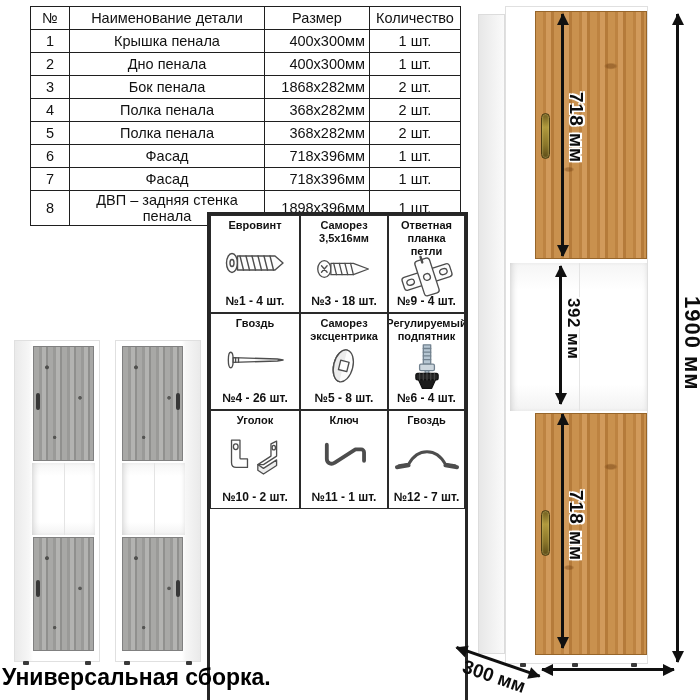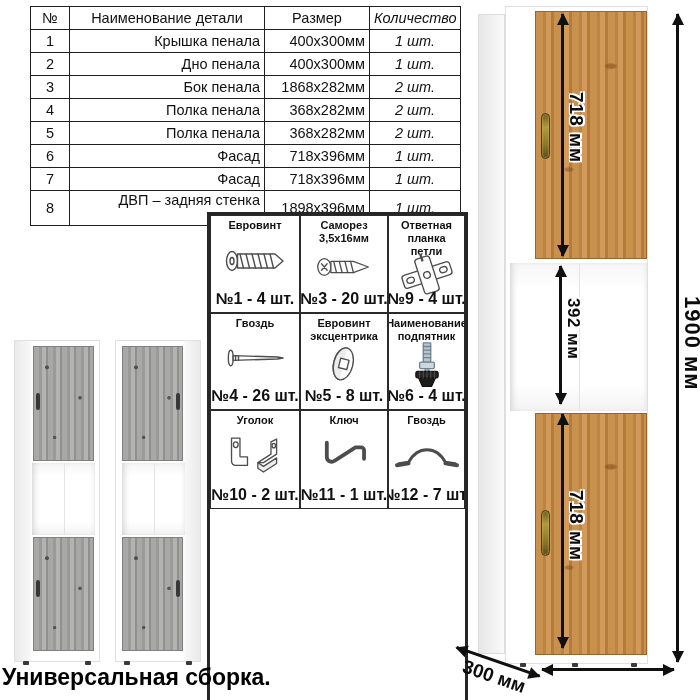--- a/index.html
+++ b/index.html
@@ -7,31 +7,31 @@
     width:700px;height:700px;position:relative;background:#ffffff;
     font-family:"Liberation Sans",sans-serif;color:#111;overflow:hidden;
   }
   
   .parts{position:absolute;left:30px;top:6px;width:402px;border-collapse:collapse;
     font-size:14.5px;table-layout:fixed;background:#fff;}
   .parts th,.parts td{border:1.7px solid #1f1f1f;padding:1px 4px;height:20px;
     font-weight:400;line-height:1.12;}
   .parts th{text-align:center;}
   .c-num{width:30px;text-align:center;}
-  .c-name{width:186px;text-align:right;padding-left:7px;}
+  .c-name{width:186px;text-align:center;padding-left:7px;}
   .c-size{width:96px;text-align:right;}
-  .c-qty{width:82px;text-align:center;font-style:italic;}
+  .c-qty{width:82px;text-align:center;}
   
   .hw-grid{position:absolute;left:207px;top:212px;width:261px;height:504px;
     display:grid;grid-template-columns:90px 88px 1fr;grid-template-rows:98px 97px 99px 1fr;
     border:3px solid #262626;box-sizing:border-box;background:#fff;}
   .hw-cell{border:1.4px solid #2a2a2a;display:flex;flex-direction:column;align-items:center;
     justify-content:space-between;padding:3px 2px 4px;box-sizing:border-box;overflow:hidden;}
   .hw-name{font-weight:700;font-size:11px;text-align:center;line-height:1.18;}
-  .hw-count{font-weight:700;font-size:16px;white-space:nowrap;}
+  .hw-count{font-weight:700;font-size:12px;white-space:nowrap;}
   .hw-ico{flex:1;display:flex;align-items:center;justify-content:center;min-height:0;}
   .hw-ico svg{stroke:#4d4d4d;stroke-width:1.4;fill:#fdfdfd;stroke-linejoin:round;stroke-linecap:round;}
   
   .wood{background:
     radial-gradient(ellipse 10px 5px at 68% 22%, rgba(110,60,15,.45) 0 40%, transparent 70%),
     radial-gradient(ellipse 8px 4px at 30% 64%, rgba(110,60,15,.4) 0 40%, transparent 70%),
     repeating-linear-gradient(90deg,#c9914e 0 7px,#bd8341 7px 10px,#d19a5b 10px 15px,#b57b3a 15px 18px);
     border:1px solid #96652a;box-sizing:border-box;position:absolute;}
   .gwood{background:
     radial-gradient(circle 2.2px at 22% 18%, #4f4f4d 0 1.5px, transparent 2.4px),
@@ -146,21 +146,21 @@
   <div class="hw-cell">
     <div class="hw-name">Саморез 3,5х16мм</div>
     <div class="hw-ico">
       <svg viewBox="0 0 64 40" width="60" height="38">
           <ellipse cx="11" cy="20" rx="7" ry="9"></ellipse>
           <path d="M8 16.5 l6 7 M14 16.5 l-6 7" fill="none"></path>
           <path d="M18 14 H42 L58 20 L42 26 H18 Z"></path>
           <path d="M21 14 l3 12 M27 14 l3 12 M33 14 l3 12 M39 14 l3 12" fill="none"></path>
         </svg>
     </div>
-    <div class="hw-count">№3 - 20 шт.</div>
+    <div class="hw-count">№3 - 18 шт.</div>
   </div>
 
 
 
   <div class="hw-cell">
     <div class="hw-name">Ответная планка петли</div>
     <div class="hw-ico">
       <svg viewBox="0 0 64 46" width="62" height="44">
           <g transform="rotate(-18 32 24)">
             <rect x="6" y="17" width="52" height="14" rx="3"></rect>
@@ -181,35 +181,35 @@
       <svg viewBox="0 0 66 26" width="64" height="26">
           <ellipse cx="8" cy="13" rx="2.5" ry="8"></ellipse>
           <path d="M10.5 10.5 L56 12 62 13 56 14 10.5 15.5 Z"></path>
           <path d="M13 10.7 v4.8 M16 10.8 v4.6" fill="none"></path>
         </svg>
     </div>
     <div class="hw-count">№4 - 26 шт.</div>
   </div>
 
   <div class="hw-cell">
-    <div class="hw-name">Евровинт эксцентрика</div>
+    <div class="hw-name">Саморез эксцентрика</div>
     <div class="hw-ico">
       <svg viewBox="0 0 46 50" width="44" height="48">
           <g transform="rotate(14 23 25)">
             <ellipse cx="22" cy="24" rx="10" ry="17"></ellipse>
             <path d="M22 7 a10 17 0 0 0 0 34" fill="#ececec"></path>
             <rect x="18" y="19" width="9" height="10" fill="#fff"></rect>
           </g>
         </svg>
     </div>
     <div class="hw-count">№5 - 8 шт.</div>
   </div>
 
   <div class="hw-cell">
-    <div class="hw-name">Наименование подпятник</div>
+    <div class="hw-name">Регулируемый подпятник</div>
     <div class="hw-ico">
       <svg viewBox="0 0 42 54" width="40" height="50">
           <rect x="17" y="3" width="8" height="21" fill="#b6c6d2" stroke="#72828f"></rect>
           <path d="M17 7 h8 M17 11 h8 M17 15 h8 M17 19 h8" stroke="#72828f" fill="none"></path>
           <rect x="13" y="24" width="16" height="7" rx="1.5" fill="#cdd7de" stroke="#72828f"></rect>
           <rect x="19" y="31" width="4" height="3" fill="#b6c6d2" stroke="#72828f"></rect>
           <rect x="9" y="34" width="24" height="7" rx="2" fill="#242424" stroke="#111"></rect>
           <path d="M12 41 h18 l-4 9 h-10 z" fill="#1b1b1b" stroke="#111"></path>
           <path d="M13 34 v7 M17 34 v7 M21 34 v7 M25 34 v7 M29 34 v7" stroke="#454545" fill="none"></path>
         </svg>

